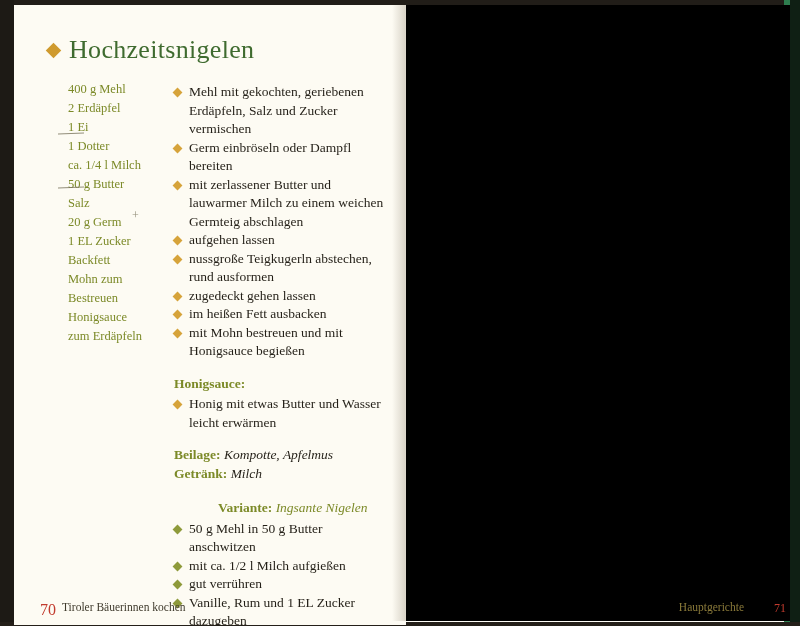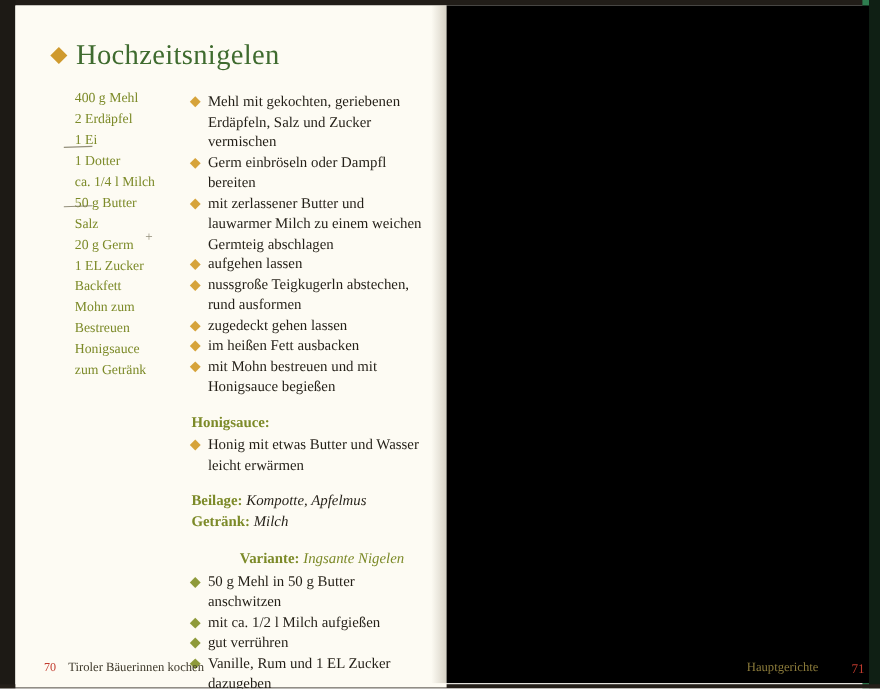--- a/index.html
+++ b/index.html
@@ -177,21 +177,21 @@
     font-size: 13.5px;
   }
   .variant-head .k { color: #7c8a28; font-weight: bold; margin-left: 44px; }
   .variant-head .v { color: #7c8a28; font-style: italic; }
 
   
   .folio-left {
     position: absolute;
     left: 26px; top: 596px;
     font-family: "Liberation Serif", serif;
-    font-size: 11px;
+    font-size: 16px;
     color: #c23b2e;
   }
   .footer-left-text {
     position: absolute;
     left: 48px; top: 596px;
     font-family: "Liberation Serif", serif;
     font-size: 11.5px;
     color: #3f3a2c;
   }
   .footer-right-text {
@@ -234,21 +234,21 @@
       <div>1 Dotter</div>
       <div>ca. 1/4 l Milch</div>
       <div>50 g Butter</div>
       <div>Salz</div>
       <div>20 g Germ</div>
       <div>1 EL Zucker</div>
       <div>Backfett</div>
       <div>Mohn zum</div>
       <div>Bestreuen</div>
       <div>Honigsauce</div>
-      <div>zum Getränk</div>
+      <div>zum Erdäpfeln</div>
     </div>
 
     <div class="mark m1"></div>
     <div class="mark m2"></div>
     <div class="mark plus">+</div>
 
 
     <div class="steps">
 
       <div class="step">

